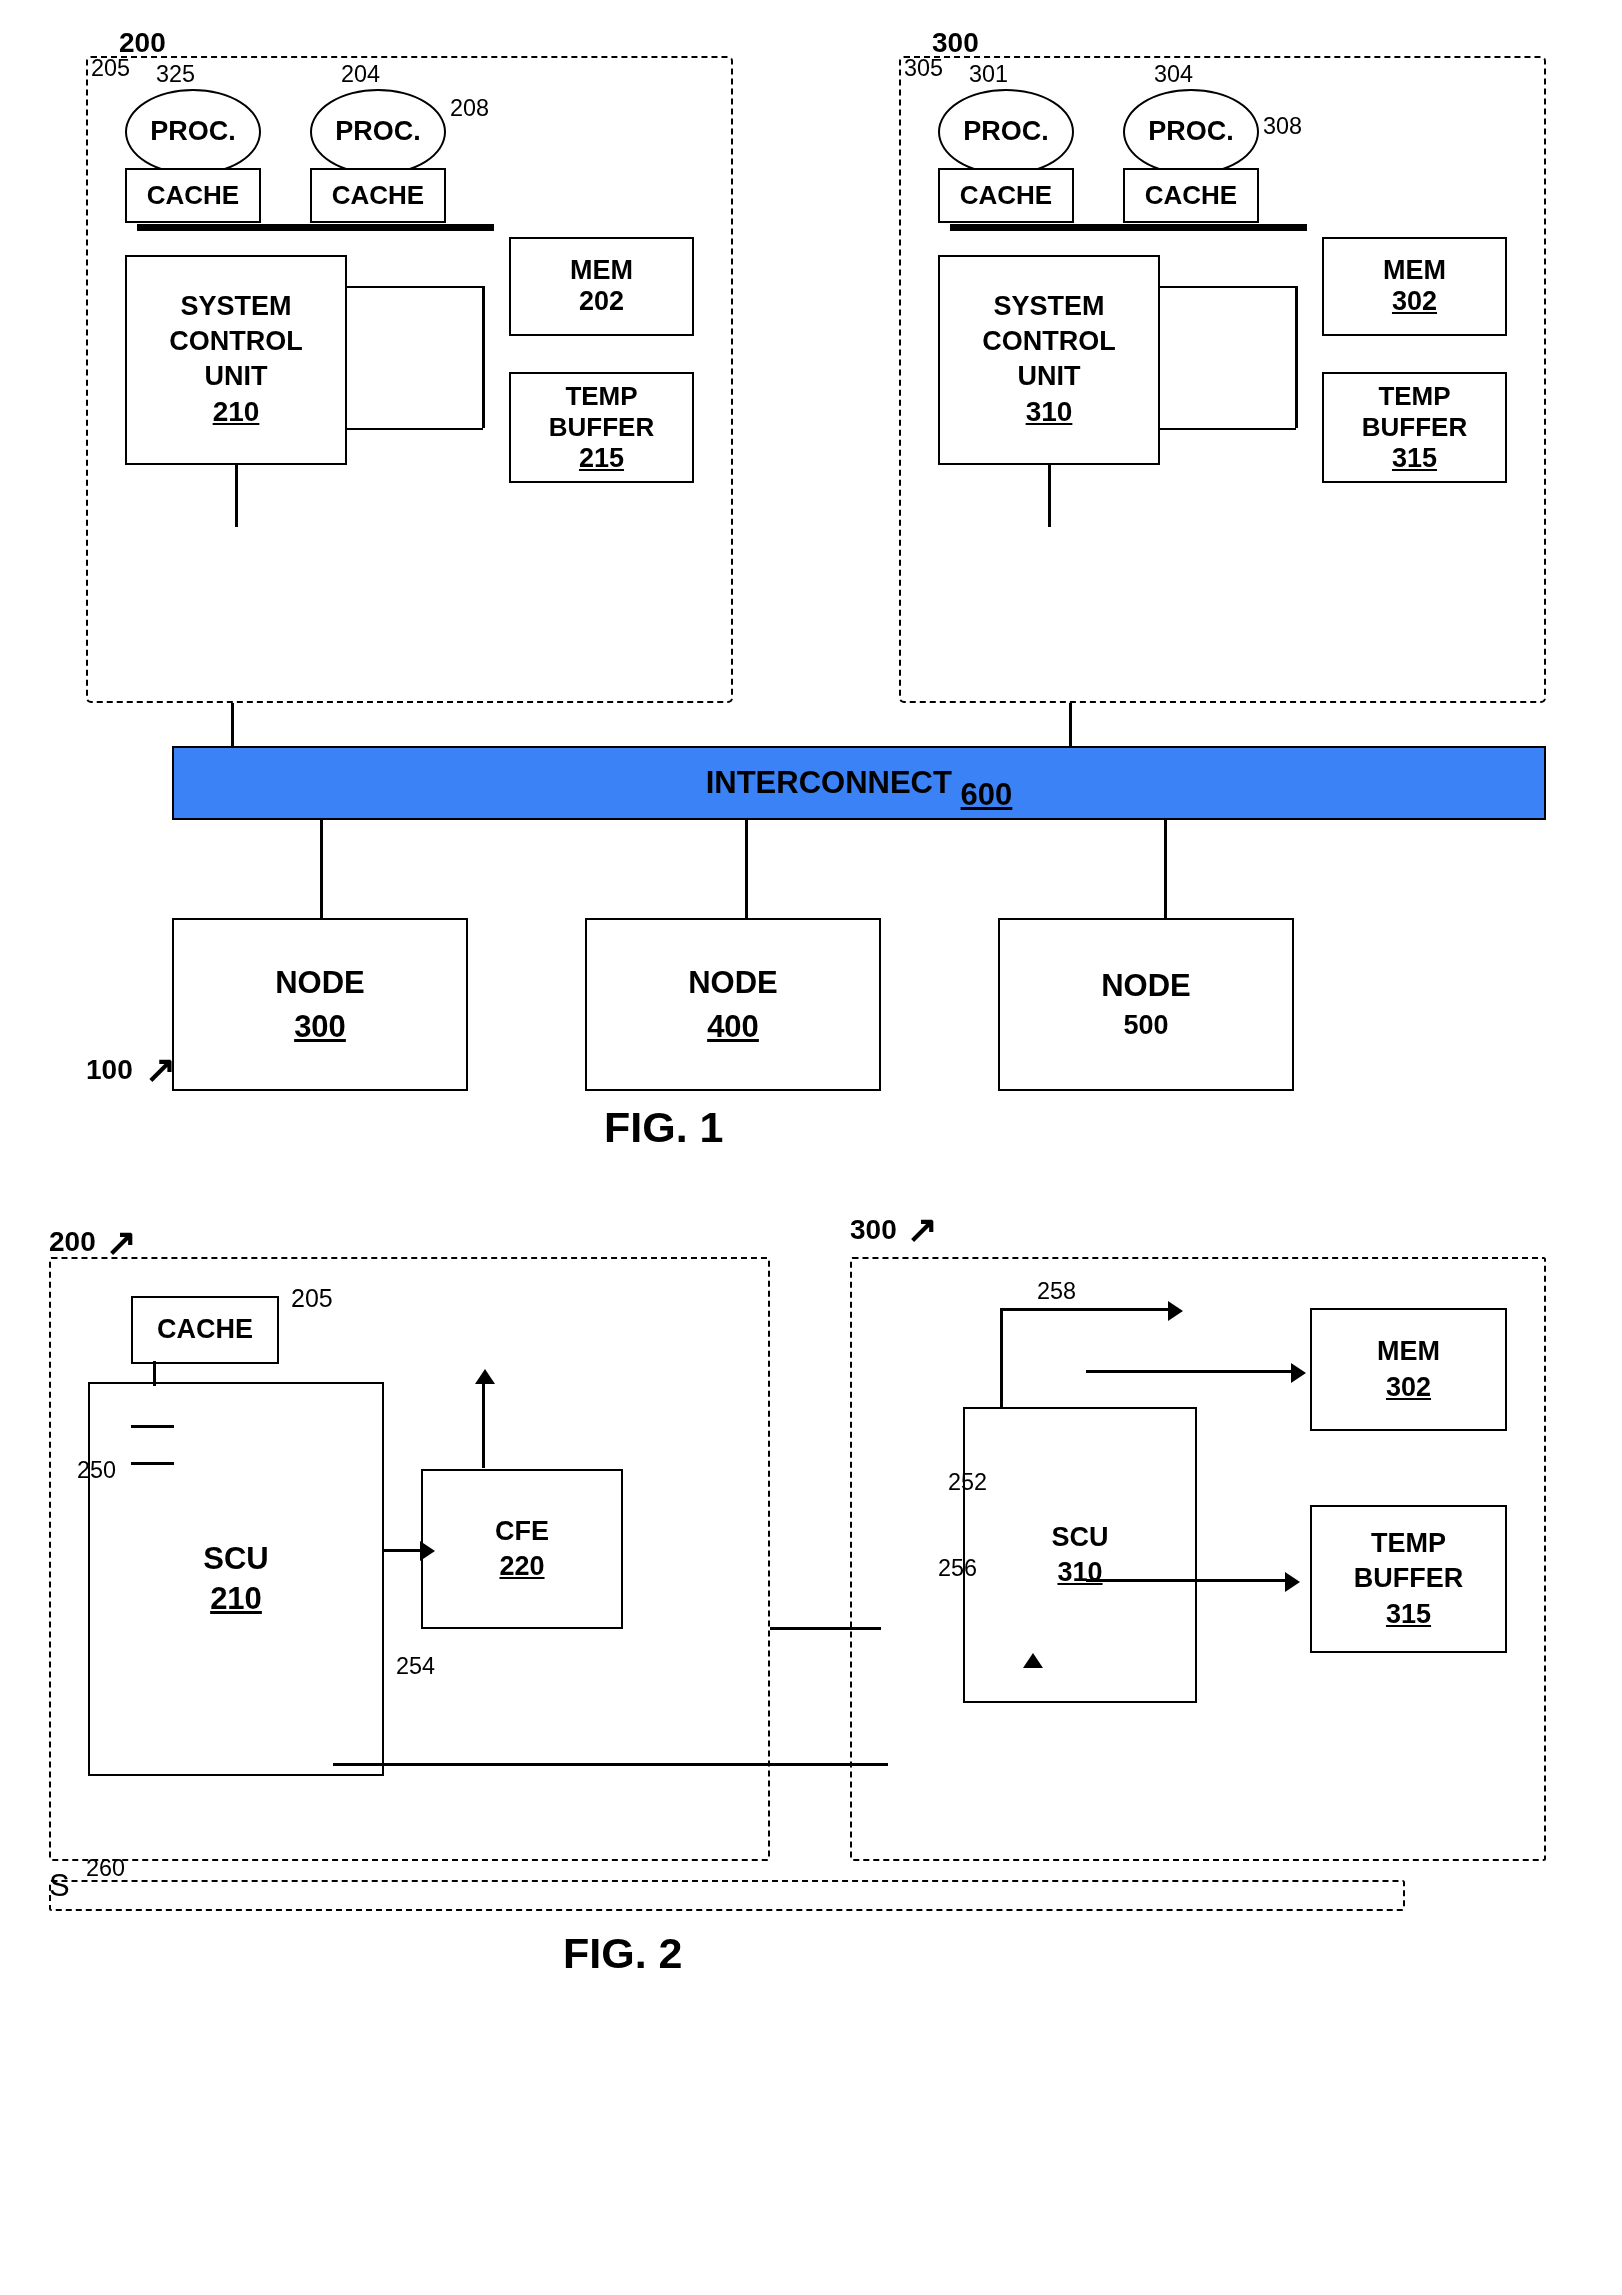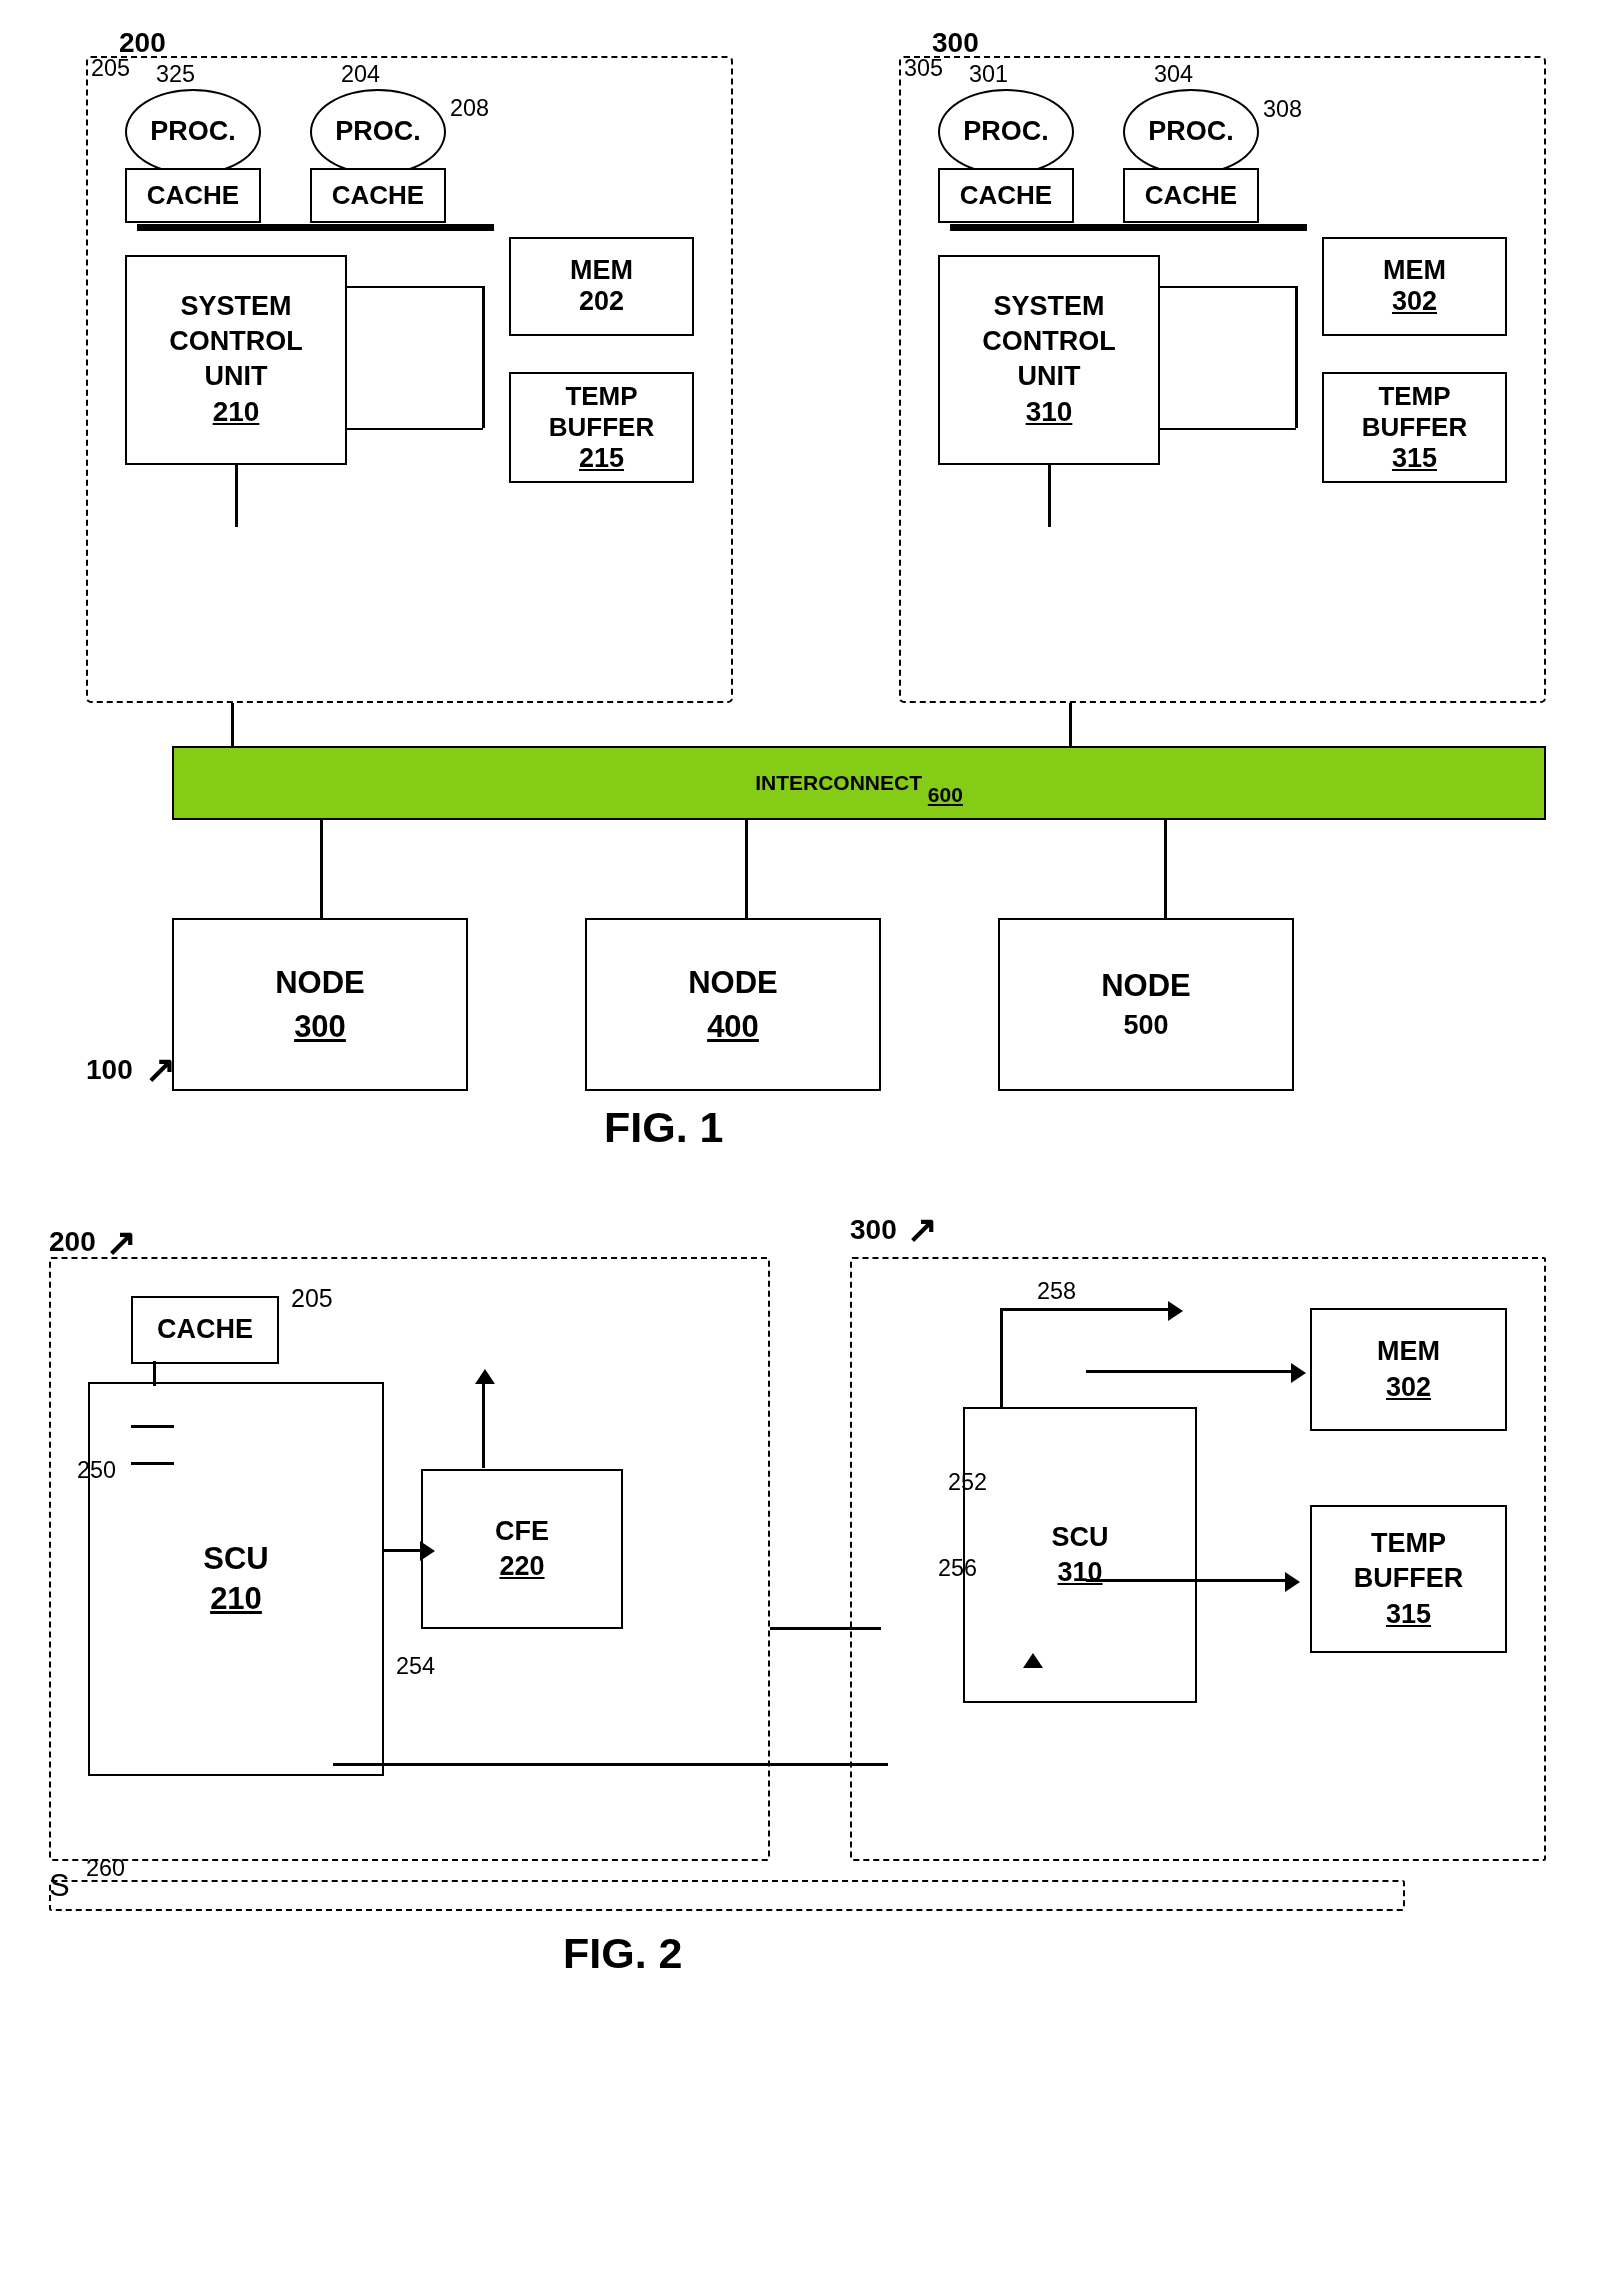--- a/index.html
+++ b/index.html
@@ -111,25 +111,25 @@
       justify-content: center;
       font-size: 27px;
       font-weight: bold;
       text-align: center;
     }
 
     
     .interconnect-bar {
       position: absolute;
       border: 2.5px solid #000;
-      background: #84cc16;
-      display: flex;
-      align-items: center;
-      justify-content: center;
-      font-size: 21px;
+      background: #3b82f6;
+      display: flex;
+      align-items: center;
+      justify-content: center;
+      font-size: 31px;
       font-weight: bold;
     }
 
     
     .bottom-node {
       position: absolute;
       border: 2.5px solid #000;
       background: #fff;
       display: flex;
       flex-direction: column;
@@ -296,21 +296,21 @@
       </div>
 
       <div style="position:absolute; top:31px; left:222px;">
         <div class="proc-cloud">
             <span>PROC.</span>
           </div>
         <div class="proc-cache">
             <span>CACHE</span>
           </div>
         <span class="ref-num" style="top:-28px; left:31px;">304</span>
-        <span class="ref-num" style="top:7px; right:-43px; font-size:23.4px;">308</span>
+        <span class="ref-num" style="top:24px; right:-43px; font-size:23.4px;">308</span>
       </div>
 
       <div class="bus-line" style="left:49px; top:166px; width:357px; height:7.4px;"></div>
 
       <div class="scu-box" style="left:37px; top:197px; width:222px; height:210px;">
         <div style="white-space:pre-line; text-align:center;">SYSTEM<br>CONTROL<br>UNIT</div>
         <div style="font-size:28px; text-decoration:underline;">310</div>
       </div>
 
       <div class="mem-box" style="right:37px; top:179px; width:185px; height:99px;">

